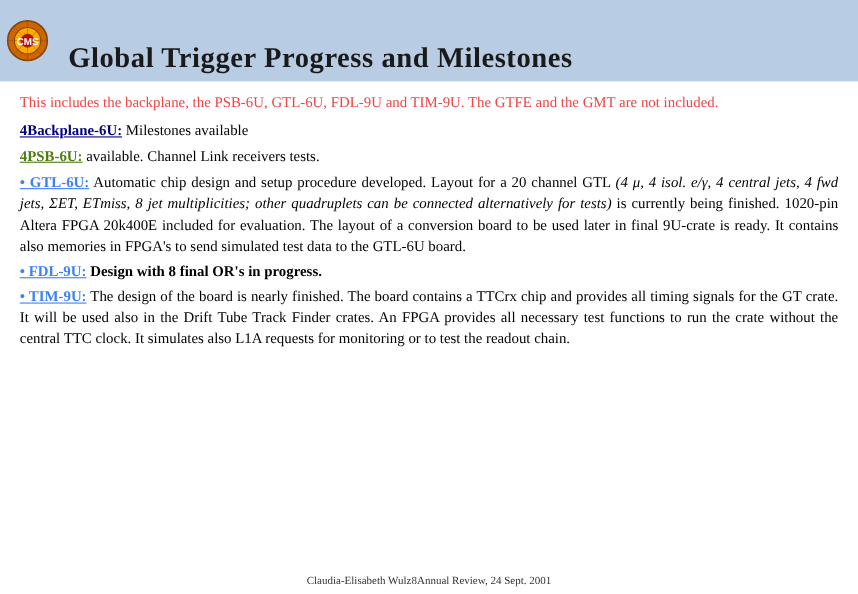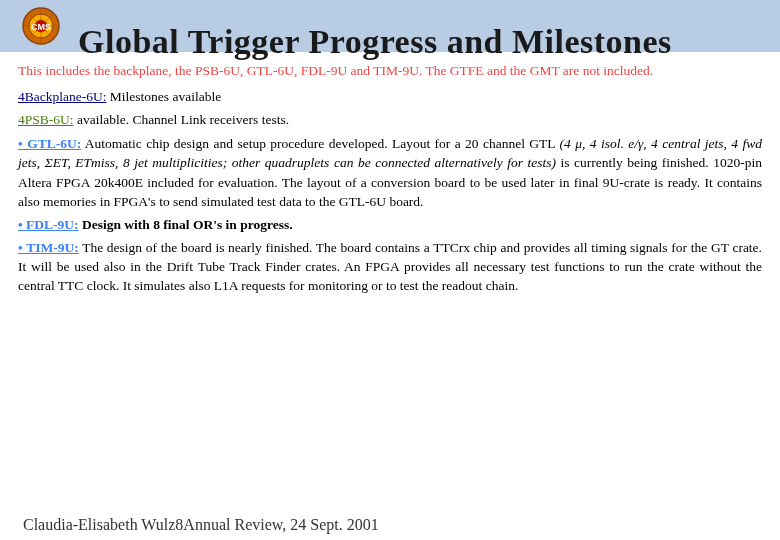--- a/index.html
+++ b/index.html
@@ -11,26 +11,26 @@
       font-size: 14px;
       background: #ffffff;
       overflow: hidden;
       position: relative;
     }
 
     .header {
       background: #b8cce4;
       display: flex;
       align-items: center;
-      padding: 8px 16px;
-      height: 52px;
+      padding: 8px 0;
+      height: 74px;
     }
 
     .header-title {
-      font-size: 34px;
+      font-size: 26px;
       font-weight: bold;
       color: #1a1a1a;
       letter-spacing: 0.5px;
       margin-top: 32px;
     }
 
     .content {
       padding: 10px 18px 8px 18px;
       line-height: 1.4;
     }
@@ -48,21 +48,21 @@
       color: #ef4444;
       margin-bottom: 6px;
       text-align: justify;
     }
 
     .section-line {
       margin-bottom: 4px;
     }
 
     .section-line span.label {
-      font-weight: normal;
+      font-weight: bold;
       color: #000080;
       text-decoration: underline;
     }
 
     .bullet-section {
       margin-bottom: 4px;
     }
 
     .bullet-label {
       color: #3b82f6;
@@ -87,23 +87,23 @@
     .bold {
       font-weight: bold;
     }
 
     .footer {
       position: absolute;
       bottom: 6px;
       left: 0;
       right: 0;
       display: flex;
-      justify-content: flex-start;
+      justify-content: center;
       padding: 0 23px;
-      font-size: 16px;
+      font-size: 10px;
       color: #333;
     }
 
     
     .cms-logo-box {
       width: 50px;
       height: 42px;
       position: relative;
       flex-shrink: 0;
       margin-right: 12px;

